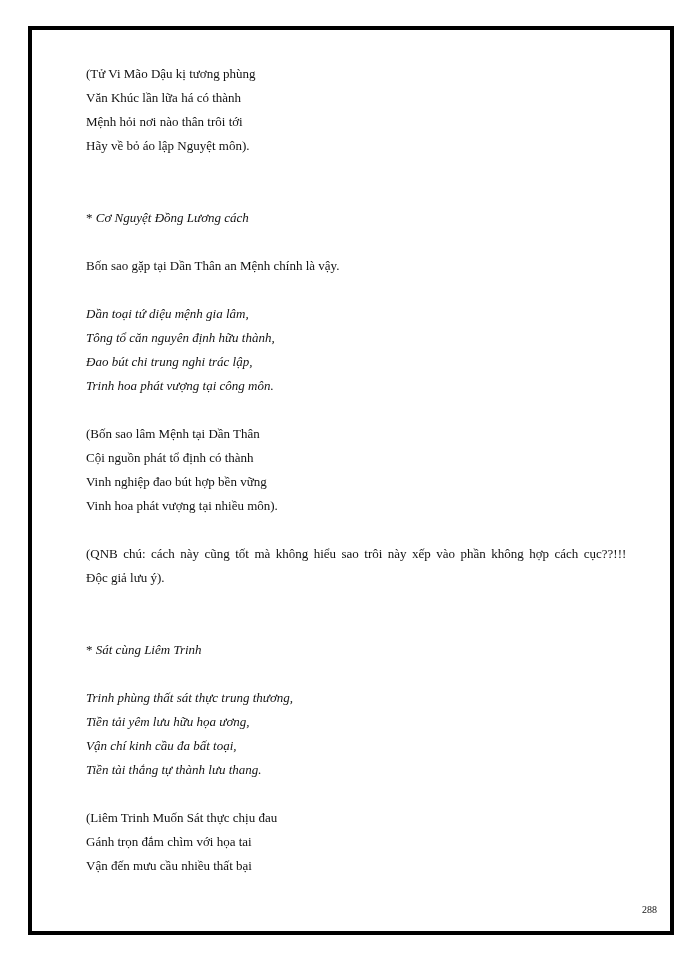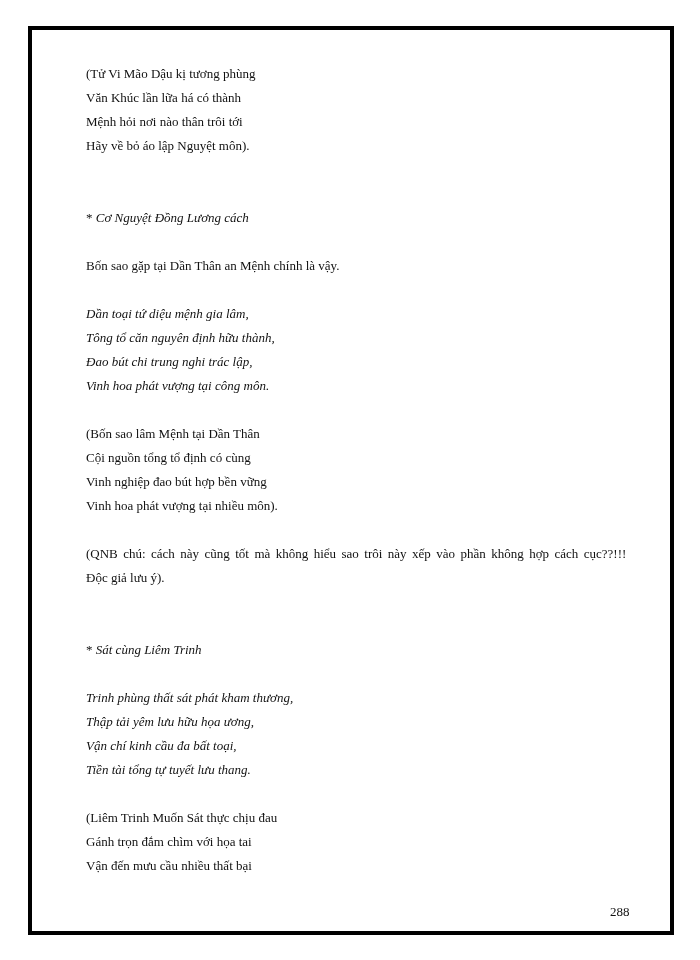--- a/index.html
+++ b/index.html
@@ -35,23 +35,23 @@
       position: absolute;
       left: 16px;
       white-space: nowrap;
       line-height: 16px;
     }
     .italic { font-style: italic; }
     .heading { font-weight: normal; font-style: italic; }
     .heading .star { font-style: normal; }
     .page-number {
       position: absolute;
-      left: 578px;
+      left: 610px;
       top: 874px;
-      font-size: 13px;
+      font-size: 10px;
     }
   </style>
 </head>
 <body>
 
 <div class="page-frame">
   <div class="content">
 
     <div>
       <div class="line" style="top:36px">(Tử Vi Mão Dậu kị tương phùng</div>
@@ -64,45 +64,45 @@
       <span class="star">*</span>
       <span>Cơ Nguyệt Đồng Lương cách</span>
     </div>
 
     <div class="line" style="top:228px">Bốn sao gặp tại Dần Thân an Mệnh chính là vậy.</div>
 
     <div class="italic">
       <div class="line" style="top:276px">Dần toại tứ diệu mệnh gia lâm,</div>
       <div class="line" style="top:300px">Tông tổ căn nguyên định hữu thành,</div>
       <div class="line" style="top:324px">Đao bút chi trung nghi trác lập,</div>
-      <div class="line" style="top:348px">Vinh hoa phát vượng tại công môn.</div>
+      <div class="line" style="top:348px">Trinh hoa phát vượng tại công môn.</div>
     </div>
 
     <div>
       <div class="line" style="top:396px">(Bốn sao lâm Mệnh tại Dần Thân</div>
-      <div class="line" style="top:420px">Cội nguồn tổng tổ định có cùng</div>
+      <div class="line" style="top:420px">Cội nguồn phát tổ định có thành</div>
       <div class="line" style="top:444px">Vinh nghiệp đao bút hợp bền vững</div>
       <div class="line" style="top:468px">Vinh hoa phát vượng tại nhiều môn).</div>
     </div>
 
     <div>
       <div class="line" style="top:516px; word-spacing:2.2px">(QNB chú: cách này cũng tốt mà không hiểu sao trôi này xếp vào phần không hợp cách cục??!!!</div>
       <div class="line" style="top:540px">Độc giả lưu ý).</div>
     </div>
 
     <div class="line heading" style="top:612px">
       <span class="star">*</span>
       <span>Sát cùng Liêm Trinh</span>
     </div>
 
     <div class="italic">
-      <div class="line" style="top:660px">Trinh phùng thất sát phát kham thương,</div>
-      <div class="line" style="top:684px">Thập tải yêm lưu hữu họa ương,</div>
+      <div class="line" style="top:660px">Trinh phùng thất sát thực trung thương,</div>
+      <div class="line" style="top:684px">Tiền tải yêm lưu hữu họa ương,</div>
       <div class="line" style="top:708px">Vận chí kinh cầu đa bất toại,</div>
-      <div class="line" style="top:732px">Tiền tài tổng tự tuyết lưu thang.</div>
+      <div class="line" style="top:732px">Tiền tài thắng tự thành lưu thang.</div>
     </div>
 
     <div>
       <div class="line" style="top:780px">(Liêm Trinh Muốn Sát thực chịu đau</div>
       <div class="line" style="top:804px">Gánh trọn đắm chìm với họa tai</div>
       <div class="line" style="top:828px">Vận đến mưu cầu nhiều thất bại</div>
     </div>
 
   </div>
 

